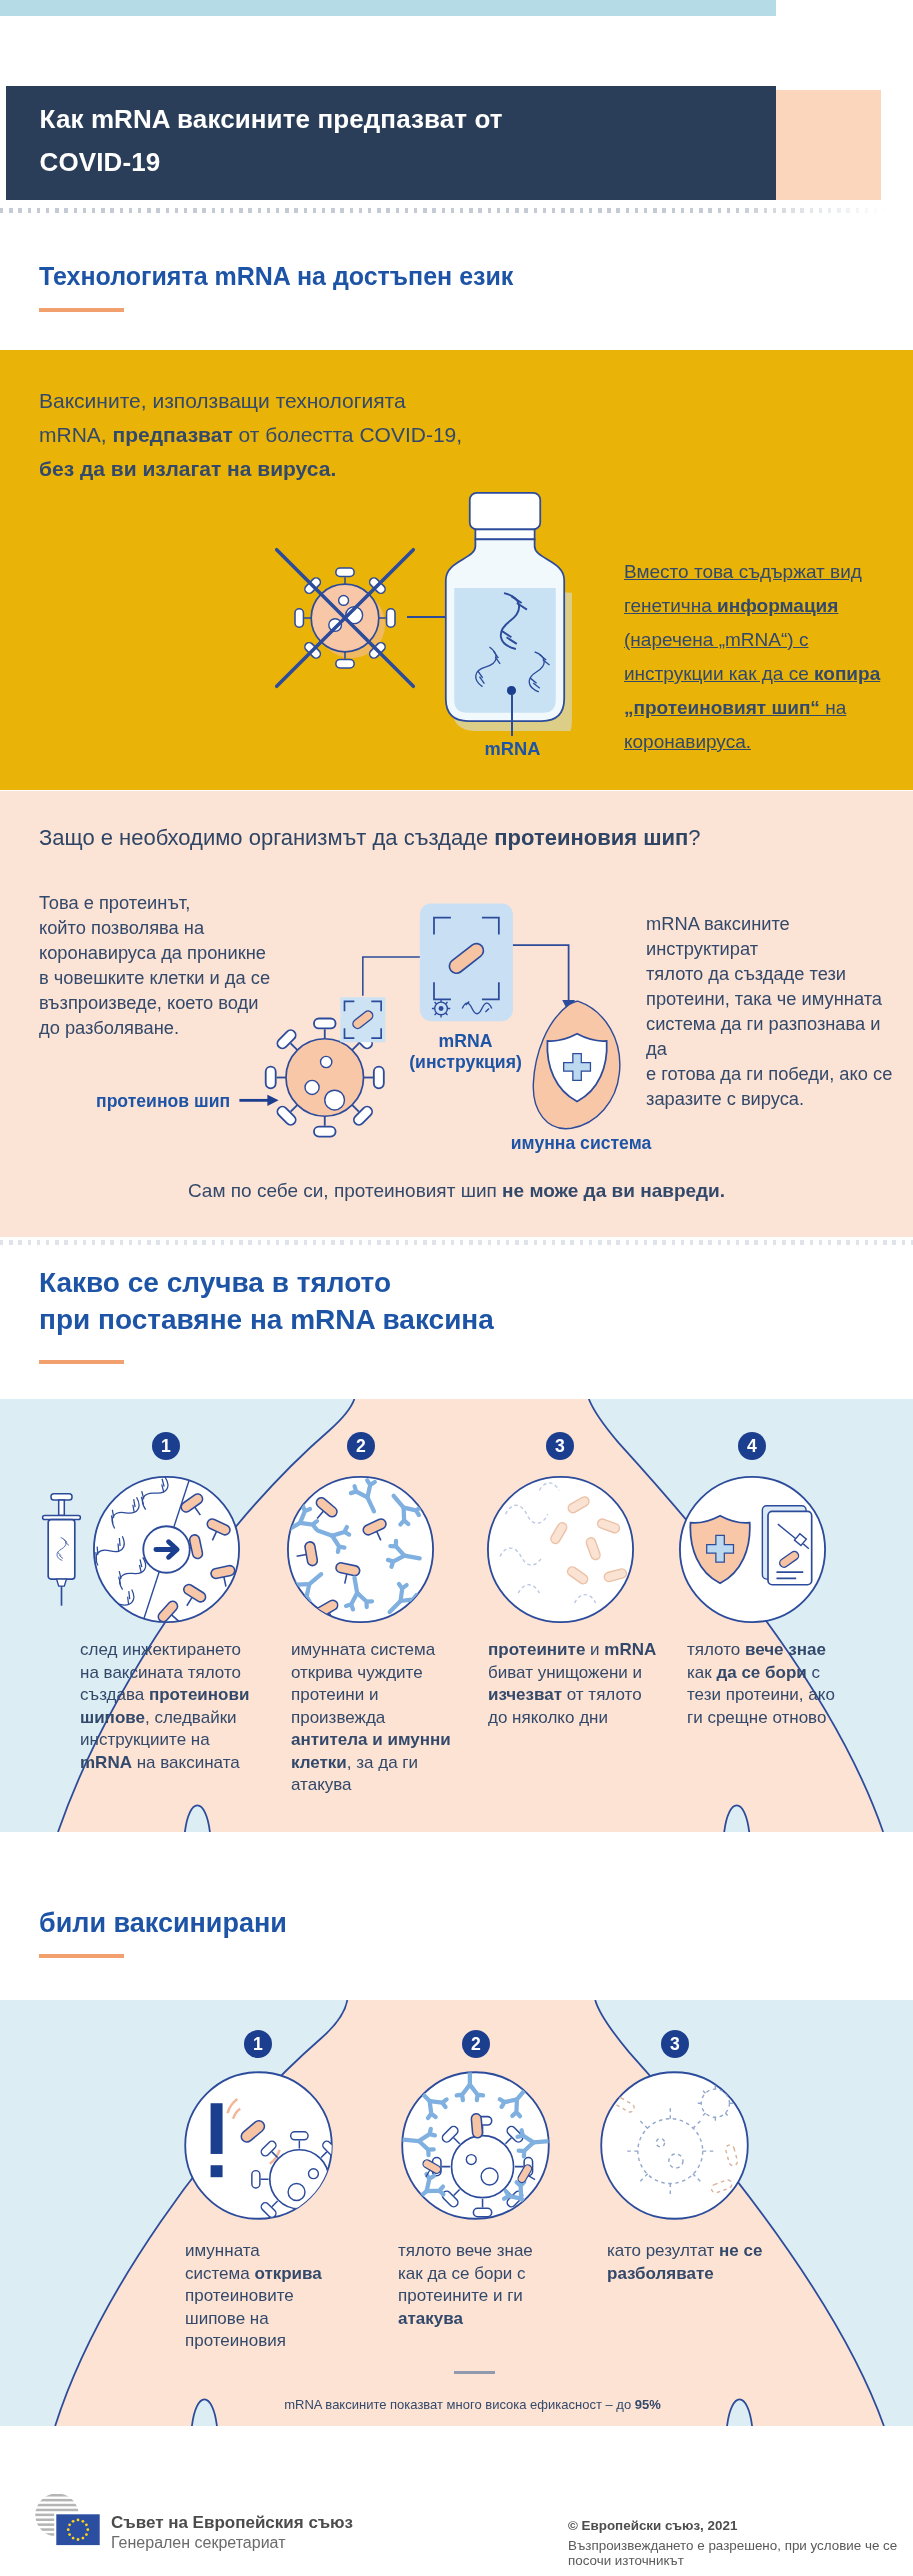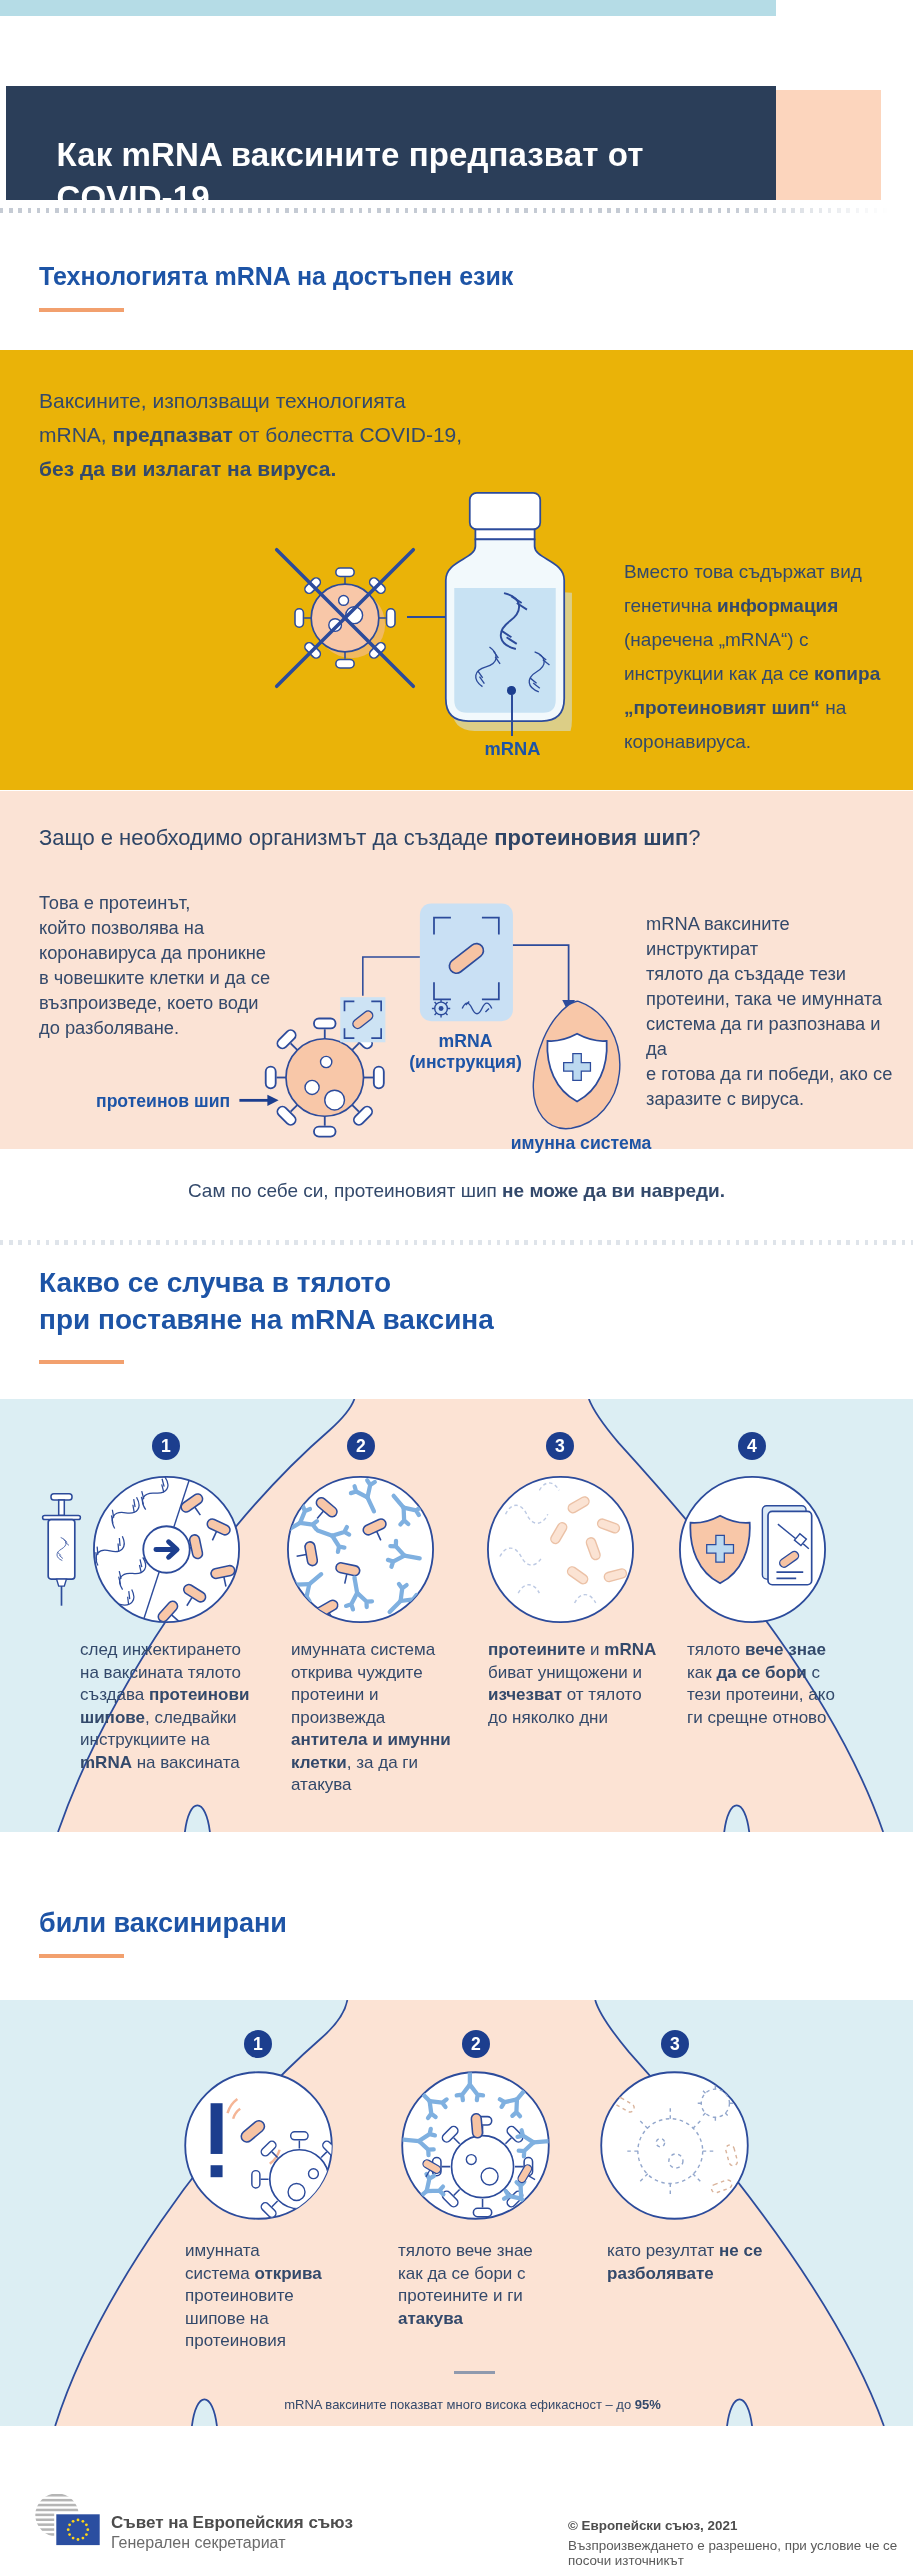--- a/index.html
+++ b/index.html
@@ -4,45 +4,45 @@
 <style>
   html,body{margin:0;padding:0;background:#ffffff;}
   body{font-family:"Liberation Sans","DejaVu Sans",sans-serif;}
   #page{position:relative;width:913px;height:2576px;background:#fff;overflow:hidden;}
   .abs{position:absolute;}
   .b{font-weight:700;}
 
   
   .teal-bar{left:0;top:100;width:776px;height:15.5px;background:#b5dce6;}
   .navy-box{left:5.6px;top:86px;width:770px;height:114px;background:#2b3e59;}
-  .navy-box h1{margin:17px;padding:30px 0 0 34px;color:#ffffff;font-size:33px;line-height:43px;font-weight:700;letter-spacing:0.1px;}
+  .navy-box h1{margin:0;padding:12px 0 0 34px;color:#ffffff;font-size:26px;line-height:43px;font-weight:700;letter-spacing:0.1px;}
   .peach-box{left:776px;top:90px;width:105px;height:110px;background:#fcd5bd;}
   .dots{height:5px;background-image:repeating-linear-gradient(90deg,#c5cbd4 0 3.5px,transparent 3.5px 9.2px);}
   .dots1{left:0;top:208px;width:889px;-webkit-mask-image:linear-gradient(90deg,#000 0 82%,transparent);mask-image:linear-gradient(90deg,#000 0 82%,transparent);}
   .dots2{left:0;top:1240px;width:913px;background-image:repeating-linear-gradient(90deg,#dfe4ea 0 3.5px,transparent 3.5px 9.2px);}
 
   .sec-heading{margin:0;color:#1d54a6;font-weight:700;}
   .h-tech{left:39px;top:262px;font-size:25px;}
   .h-what{left:39px;top:1264px;font-size:28px;line-height:37px;}
   .h-react{left:39px;top:1871px;font-size:27px;line-height:35px;width:810px;}
   .orange-line{width:85px;height:4.2px;background:#f2a06e;}
   .ul-tech{left:39px;top:308px;}
   .ul-what{left:39px;top:1360px;}
   .ul-react{left:39px;top:1954px;}
 
   .band{left:0;width:913px;}
   .band-blue1{top:350px;height:440px;background:#eab308;}
-  .band-peach{top:791px;height:358px;background:#fbe3d5;}
+  .band-peach{top:791px;height:446px;background:#fbe3d5;}
   .band-blue2{top:1399px;height:433px;background:#dceef3;}
   .band-blue3{top:2000px;height:426px;background:#dceef3;}
 
   .txt{color:#33496b;}
   .intro{left:39px;top:34px;font-size:21px;line-height:34px;margin:0;}
   .no-virus{left:39px;top:227px;font-size:19px;line-height:34px;margin:0;}
-  .instead{left:624px;top:205px;font-size:19px;line-height:34px;margin:0;}
+  .instead{left:624px;top:205px;font-size:19px;line-height:34px;margin:0;text-decoration:underline;}
   .hline{left:407px;top:266px;width:62px;height:2.1px;background:#2c4b9b;}
   .vline{left:511px;top:345px;width:2.1px;height:41px;background:#2c4b9b;}
   .cdot{width:8.5px;height:8.5px;border-radius:50%;background:#1c3e8e;}
   .vial-label{left:463px;top:388px;width:99px;text-align:center;color:#1d54a6;font-weight:700;font-size:18.3px;}
 
   .h-why{left:39px;top:34px;margin:0;font-size:22px;font-weight:400;color:#2e4566;}
   .why-left{left:39px;top:99px;font-size:18.3px;line-height:25px;margin:0;}
   .why-right{left:634px;top:108px;font-size:18.3px;line-height:25px;margin:12px;}
   .spike-label{left:96px;top:300px;color:#1d54a6;font-weight:700;font-size:17.6px;}
   .card-label{left:395px;top:240px;width:141px;text-align:center;color:#1d54a6;font-size:17.6px;line-height:21px;}

